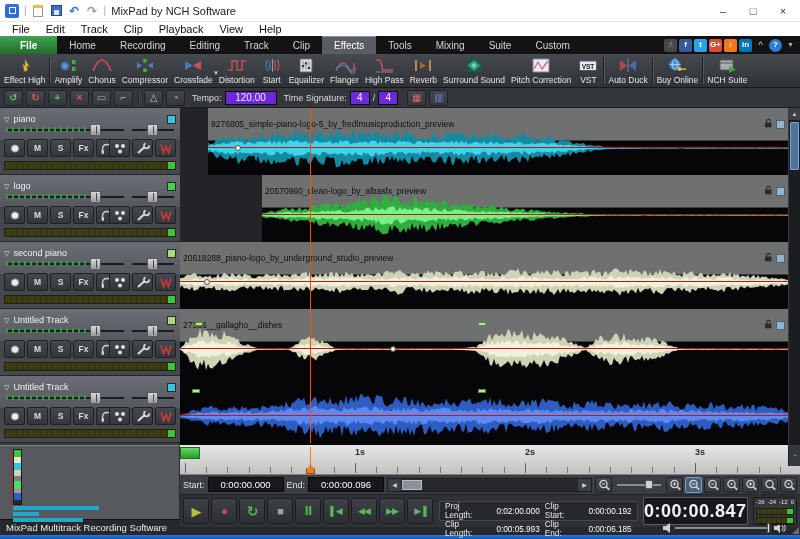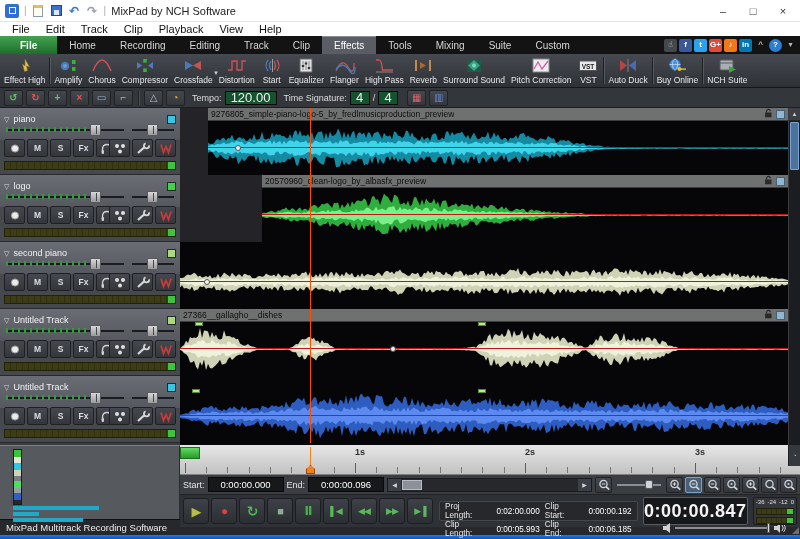--- a/index.html
+++ b/index.html
@@ -37,21 +37,21 @@
 .rbtn{display:flex;flex-direction:column;align-items:center;justify-content:flex-end;padding:1px 3px 2px;font-size:8.5px;color:#e6e8ec;white-space:nowrap;position:relative}
 .rbtn svg{display:block;margin-bottom:1px}
 .rcaret{position:absolute;right:-2px;bottom:10px;color:#cfd2d8;font-size:7px}
 .rsep{width:1px;background:#1e2023;box-shadow:1px 0 0 #55585e;margin:3px 1px}
 
 
 .toolbar2{height:20px;background:#33363b;border-bottom:1px solid #1c1d20;display:flex;align-items:center;gap:3px;padding:0 4px;font-size:9px;color:#ddd}
 .t2btn{width:19px;height:16px;background:linear-gradient(#44474d,#34373c);border:1px solid #202226;border-radius:2px;display:flex;align-items:center;justify-content:center;font-size:10px;font-weight:bold;line-height:1}
 .t2sep{width:1px;height:14px;background:#222;box-shadow:1px 0 0 #4a4d52;margin:0 2px}
 .t2label{margin-left:4px}
-.t2field{background:#14532d;border:1px solid #0b0c0e;color:#eee;height:14px;display:flex;align-items:center;justify-content:center;font-size:13px}
+.t2field{background:#6d28d9;border:1px solid #0b0c0e;color:#eee;height:14px;display:flex;align-items:center;justify-content:center;font-size:10px}
 
 
 #main{display:flex;height:337px;background:#0a0a0c}
 #headers{width:180px;background:#3a3d42}
 .thead{height:67px;background:#45484d;border-bottom:1px solid #26282c;position:relative}
 .thead-title{height:13px;background:linear-gradient(#6a6d73,#55585e);display:flex;align-items:flex-end;padding:16px 4px;gap:4px;font-size:9px;color:#f2f2f2}
 .chev{font-size:7px;color:#d8d8d8}
 .tcolor{width:9px;height:9px;margin-left:auto;border:1px solid #26282c}
 .slider{position:absolute;height:12px}
 .slider .groove{position:absolute;top:5px;left:0;right:0;height:2px;background:#1b1c1f;box-shadow:0 1px 0 #5a5d62}
@@ -62,21 +62,21 @@
 .pslider{left:132px;top:16px;width:42px}
 .tbtns{position:absolute;top:31px;left:4px;display:flex;gap:2px}
 .tbtns-r{position:absolute;top:31px;right:4px;display:flex;gap:2px}
 .tbtn{width:21px;height:18px;background:linear-gradient(#45484e,#33363b);border:1px solid #1e2024;border-radius:2px;color:#dcdee2;font-size:8.5px;font-weight:bold;display:flex;align-items:center;justify-content:center}
 .tmeter{position:absolute;left:4px;right:4px;top:53px;height:9px;background:repeating-linear-gradient(90deg,#3c3c16 0 5px,#30300f 5px 6px);border:1px solid #222208;}
 .tmeter .cap{position:absolute;right:0;top:0;bottom:0;width:7px;background:#3cc43c}
 
 #wavearea{width:608px;position:relative;background:#07070a}
 .wrow{position:absolute;left:0;width:608px;height:67px;background:#060609}
 .wrow .gap{position:absolute;left:0;top:0;bottom:0;background:#242428}
-.cliptitle{position:absolute;top:0;height:13px;right:0;background:#6f7070;display:flex;align-items:center;font-size:8.5px;color:#0e0e0e;padding:6px 3px;gap:3px;border-bottom:1px solid #3c3c3e}
+.cliptitle{position:absolute;top:0;height:13px;right:0;background:#6f7070;display:flex;align-items:center;font-size:8.5px;color:#0e0e0e;padding:16px 3px;gap:3px;border-bottom:1px solid #3c3c3e}
 .clipname{white-space:nowrap;overflow:hidden}
 .clip-actions{margin-left:auto;display:flex;align-items:center;gap:3px}
 .clipbtn{width:9px;height:9px;background:#93b6cf;border:1px solid #44617c}
 .wavebox{position:absolute;top:13px;left:0;right:0;height:54px}
 .envline{position:absolute;top:39px;height:1px;background:#c41414;z-index:3}
 .envdot{position:absolute;top:36.5px;width:6px;height:6px;border-radius:50%;background:#f2f2f2;border:1px solid #555;z-index:4}
 .clipmark{position:absolute;top:13px;width:8px;height:4px;background:#bce890;border:1px solid #588a30;z-index:4}
 #playhead{position:absolute;top:0;height:335px;left:130px;width:1px;background:#ff4d00;z-index:6}
 #vscroll{width:12px;background:#1b1d20;position:relative;border-left:1px solid #3a3c40}
 .vs-btn{height:13px;background:#3c3f45;display:flex;align-items:center;justify-content:center;font-size:6px;color:#cfd2d8;border-bottom:1px solid #222}
@@ -716,20 +716,30 @@
           </div>
           <div class="wavebox">
             <svg width="526" height="54" style="position: absolute; left: 82px; top: 0px;">
               <polygon points="0,25.2 2,24.5 4,25.3 6,24.1 8,23.2 10,22.8 12,24.0 14,24.3 16,22.6 18,22.7 20,21.2 22,21.1 24,19.4 26,21.8 28,22.3 30,20.0 32,21.3 34,23.3 36,20.9 38,19.6 40,22.8 42,21.0 44,20.7 46,22.7 48,19.0 50,18.0 52,16.8 54,17.4 56,20.0 58,18.2 60,15.8 62,16.6 64,15.2 66,15.2 68,17.6 70,19.9 72,14.7 74,15.2 76,14.6 78,21.2 80,16.0 82,19.7 84,17.5 86,14.3 88,19.3 90,13.3 92,16.6 94,13.5 96,12.3 98,13.2 100,13.1 102,10.3 104,12.0 106,18.6 108,15.5 110,8.8 112,8.1 114,11.9 116,11.1 118,17.1 120,11.2 122,5.5 124,7.9 126,9.1 128,12.9 130,14.7 132,6.9 134,7.2 136,9.4 138,16.4 140,15.9 142,14.5 144,16.9 146,12.6 148,18.5 150,16.5 152,9.5 154,9.0 156,13.4 158,17.4 160,11.2 162,17.1 164,10.5 166,13.6 168,15.0 170,14.4 172,10.6 174,16.4 176,13.5 178,19.8 180,13.4 182,12.4 184,12.4 186,19.3 188,18.5 190,17.1 192,17.1 194,15.0 196,18.7 198,18.0 200,15.7 202,16.9 204,16.7 206,16.9 208,18.4 210,15.5 212,21.3 214,18.8 216,16.9 218,18.9 220,20.6 222,17.5 224,19.0 226,20.1 228,16.9 230,17.0 232,18.1 234,19.9 236,21.6 238,19.9 240,18.2 242,21.6 244,19.1 246,21.8 248,23.0 250,23.2 252,22.2 254,20.7 256,20.9 258,21.9 260,20.8 262,21.0 264,23.7 266,23.9 268,21.9 270,21.3 272,23.2 274,22.1 276,22.5 278,22.8 280,24.1 282,22.9 284,24.2 286,23.8 288,23.4 290,24.9 292,24.1 294,24.8 296,24.1 298,25.3 300,25.2 302,24.7 304,24.1 306,25.2 308,25.2 310,25.1 312,25.1 314,25.2 316,25.6 318,25.0 320,24.9 322,25.7 324,25.9 326,25.9 328,25.9 330,25.7 332,26.3 334,26.1 336,26.4 338,26.2 340,26.1 342,26.1 344,26.1 346,26.5 348,26.3 350,26.4 352,26.4 354,26.7 356,26.4 358,26.7 360,26.6 362,26.5 364,26.7 366,26.7 368,26.5 370,26.6 372,26.7 374,26.7 376,26.6 378,26.7 380,26.5 382,26.7 384,26.4 386,26.4 388,26.5 390,26.7 392,26.7 394,26.5 396,26.5 398,26.6 400,26.6 402,26.5 404,26.6 406,26.5 408,26.6 410,26.5 412,26.4 414,26.4 416,26.5 418,26.7 420,26.5 422,26.6 424,26.5 426,26.6 428,26.6 430,26.6 432,26.7 434,26.7 436,26.7 438,26.5 440,26.7 442,26.7 444,26.6 446,26.5 448,26.7 450,26.7 452,26.5 454,26.6 456,26.6 458,26.7 460,26.5 462,26.7 464,26.5 466,26.5 468,26.5 470,26.7 472,26.5 474,26.6 476,26.6 478,26.6 480,26.5 482,26.4 484,26.7 486,26.6 488,26.7 490,26.5 492,26.7 494,26.4 496,26.6 498,26.4 500,26.6 502,26.4 504,26.6 506,26.7 508,26.7 510,26.5 512,26.4 514,26.7 516,26.7 518,26.6 520,26.4 522,26.6 524,26.4 526,26.4 526,27.4 524,27.5 522,27.3 520,27.3 518,27.4 516,27.4 514,27.5 512,27.5 510,27.3 508,27.5 506,27.6 504,27.5 502,27.4 500,27.4 498,27.4 496,27.4 494,27.4 492,27.5 490,27.4 488,27.5 486,27.6 484,27.5 482,27.5 480,27.6 478,27.6 476,27.4 474,27.6 472,27.5 470,27.5 468,27.4 466,27.5 464,27.3 462,27.5 460,27.5 458,27.3 456,27.3 454,27.6 452,27.3 450,27.3 448,27.6 446,27.5 444,27.3 442,27.3 440,27.4 438,27.5 436,27.4 434,27.4 432,27.3 430,27.4 428,27.3 426,27.4 424,27.3 422,27.4 420,27.3 418,27.6 416,27.4 414,27.4 412,27.4 410,27.5 408,27.5 406,27.4 404,27.4 402,27.5 400,27.5 398,27.4 396,27.6 394,27.3 392,27.4 390,27.3 388,27.6 386,27.4 384,27.3 382,27.3 380,27.3 378,27.5 376,27.4 374,27.4 372,27.4 370,27.4 368,27.6 366,27.5 364,27.3 362,27.3 360,27.4 358,27.5 356,27.3 354,27.4 352,27.5 350,27.6 348,27.6 346,27.7 344,27.5 342,27.9 340,27.5 338,28.0 336,27.7 334,28.3 332,28.0 330,27.8 328,27.9 326,28.6 324,28.7 322,28.5 320,28.6 318,28.8 316,28.1 314,28.6 312,28.8 310,28.7 308,28.7 306,28.7 304,29.4 302,29.4 300,29.8 298,29.1 296,30.1 294,30.2 292,30.9 290,28.9 288,29.5 286,29.7 284,29.7 282,30.1 280,30.9 278,29.9 276,30.8 274,31.0 272,32.7 270,32.5 268,32.7 266,31.1 264,30.8 262,30.6 260,31.4 258,33.3 256,30.6 254,31.8 252,33.6 250,32.1 248,31.9 246,33.6 244,33.6 242,33.3 240,34.4 238,35.9 236,35.1 234,34.6 232,35.8 230,33.8 228,34.2 226,34.4 224,32.7 222,33.2 220,32.8 218,34.1 216,36.4 214,37.7 212,33.9 210,33.4 208,33.5 206,36.6 204,37.6 202,37.9 200,39.7 198,34.7 196,39.9 194,36.5 192,36.1 190,36.7 188,35.2 186,38.9 184,38.6 182,41.0 180,34.9 178,42.1 176,34.6 174,43.3 172,40.1 170,36.7 168,41.3 166,42.2 164,43.9 162,36.3 160,41.5 158,35.6 156,42.9 154,38.0 152,40.7 150,35.3 148,42.8 146,39.6 144,44.9 142,40.6 140,42.8 138,45.1 136,40.4 134,39.1 132,37.2 130,43.0 128,36.9 126,45.4 124,45.5 122,46.3 120,46.1 118,43.6 116,41.4 114,43.4 112,36.2 110,39.8 108,36.2 106,38.3 104,37.7 102,42.2 100,36.6 98,41.6 96,42.2 94,35.4 92,41.2 90,39.5 88,34.3 86,37.2 84,37.9 82,33.9 80,35.5 78,36.2 76,38.8 74,37.4 72,36.3 70,35.6 68,38.9 66,33.5 64,36.1 62,36.0 60,37.0 58,38.3 56,36.2 54,32.2 52,35.4 50,33.8 48,34.6 46,32.1 44,32.2 42,32.5 40,32.2 38,31.7 36,33.3 34,33.3 32,31.6 30,33.5 28,33.2 26,31.1 24,31.9 22,31.3 20,30.3 18,31.6 16,30.1 14,30.4 12,29.4 10,29.5 8,28.9 6,29.9 4,29.9 2,29.6 0,28.8" fill="#2fae3e"></polygon>
               <polygon points="0,26.5 2,26.0 4,25.6 6,25.6 8,25.4 10,25.6 12,25.2 14,25.8 16,25.1 18,24.3 20,24.9 22,24.2 24,24.1 26,23.7 28,24.0 30,24.6 32,24.9 34,24.7 36,24.4 38,25.1 40,25.4 42,24.0 44,25.0 46,23.2 48,23.2 50,24.0 52,23.3 54,24.8 56,24.3 58,23.7 60,22.8 62,23.0 64,24.1 66,21.8 68,24.3 70,22.6 72,23.3 74,23.1 76,22.6 78,21.8 80,24.1 82,23.9 84,24.4 86,24.0 88,24.2 90,22.6 92,23.8 94,20.9 96,23.3 98,22.4 100,22.5 102,22.6 104,20.0 106,19.7 108,20.8 110,23.0 112,22.1 114,18.5 116,21.9 118,21.5 120,20.4 122,21.5 124,22.5 126,19.4 128,19.1 130,18.8 132,18.0 134,22.5 136,21.9 138,18.8 140,22.1 142,20.3 144,21.0 146,22.1 148,20.7 150,22.7 152,20.7 154,18.9 156,20.9 158,20.8 160,23.1 162,20.5 164,19.7 166,19.8 168,23.2 170,23.1 172,19.8 174,21.3 176,22.7 178,22.9 180,23.8 182,20.6 184,21.9 186,23.8 188,23.1 190,23.6 192,21.2 194,21.4 196,22.3 198,21.4 200,22.7 202,22.9 204,22.3 206,24.1 208,23.8 210,23.3 212,23.8 214,24.6 216,23.5 218,24.7 220,22.9 222,23.2 224,24.7 226,24.1 228,22.9 230,24.5 232,23.4 234,24.7 236,23.7 238,24.3 240,23.5 242,24.5 244,24.0 246,23.8 248,24.7 250,24.7 252,24.1 254,24.8 256,24.5 258,23.9 260,24.4 262,25.5 264,24.3 266,25.5 268,24.5 270,25.3 272,25.2 274,24.7 276,24.7 278,25.4 280,24.8 282,24.9 284,25.9 286,25.7 288,25.9 290,26.1 292,25.7 294,26.2 296,26.1 298,25.8 300,26.2 302,25.8 304,25.8 306,26.1 308,26.2 310,26.1 312,26.0 314,26.5 316,26.4 318,26.0 320,26.4 322,26.2 324,26.2 326,26.5 328,26.3 330,26.5 332,26.5 334,26.4 336,26.5 338,26.5 340,26.5 342,26.7 344,26.5 346,26.4 348,26.5 350,26.5 352,26.7 354,26.6 356,26.6 358,26.7 360,26.6 362,26.6 364,26.6 366,26.7 368,26.7 370,26.6 372,26.6 374,26.4 376,26.6 378,26.7 380,26.7 382,26.6 384,26.5 386,26.7 388,26.7 390,26.6 392,26.6 394,26.7 396,26.7 398,26.6 400,26.5 402,26.4 404,26.5 406,26.6 408,26.7 410,26.4 412,26.5 414,26.5 416,26.7 418,26.6 420,26.5 422,26.6 424,26.5 426,26.5 428,26.5 430,26.6 432,26.6 434,26.5 436,26.5 438,26.6 440,26.4 442,26.6 444,26.5 446,26.5 448,26.4 450,26.4 452,26.5 454,26.5 456,26.4 458,26.5 460,26.6 462,26.6 464,26.7 466,26.4 468,26.4 470,26.5 472,26.4 474,26.6 476,26.6 478,26.5 480,26.5 482,26.4 484,26.4 486,26.4 488,26.4 490,26.5 492,26.7 494,26.7 496,26.7 498,26.7 500,26.7 502,26.7 504,26.5 506,26.4 508,26.6 510,26.4 512,26.7 514,26.5 516,26.6 518,26.6 520,26.4 522,26.5 524,26.5 526,26.5 526,27.4 524,27.4 522,27.4 520,27.6 518,27.5 516,27.5 514,27.3 512,27.3 510,27.5 508,27.5 506,27.3 504,27.5 502,27.4 500,27.5 498,27.5 496,27.3 494,27.4 492,27.5 490,27.6 488,27.3 486,27.5 484,27.5 482,27.4 480,27.5 478,27.5 476,27.6 474,27.4 472,27.4 470,27.5 468,27.4 466,27.6 464,27.4 462,27.3 460,27.6 458,27.3 456,27.5 454,27.4 452,27.3 450,27.4 448,27.4 446,27.5 444,27.4 442,27.3 440,27.5 438,27.4 436,27.3 434,27.3 432,27.4 430,27.4 428,27.6 426,27.3 424,27.4 422,27.3 420,27.3 418,27.6 416,27.6 414,27.6 412,27.3 410,27.4 408,27.3 406,27.3 404,27.4 402,27.5 400,27.6 398,27.4 396,27.6 394,27.5 392,27.3 390,27.4 388,27.4 386,27.5 384,27.3 382,27.3 380,27.3 378,27.4 376,27.4 374,27.4 372,27.4 370,27.6 368,27.3 366,27.4 364,27.5 362,27.6 360,27.5 358,27.6 356,27.3 354,27.5 352,27.5 350,27.3 348,27.5 346,27.3 344,27.3 342,27.4 340,27.5 338,27.4 336,27.4 334,27.6 332,27.6 330,27.4 328,27.7 326,27.7 324,27.5 322,27.8 320,27.8 318,27.9 316,27.9 314,28.1 312,27.6 310,28.0 308,28.2 306,28.3 304,28.1 302,28.3 300,28.1 298,28.5 296,28.3 294,28.1 292,27.9 290,28.6 288,28.3 286,28.1 284,28.0 282,28.5 280,28.8 278,29.2 276,28.4 274,28.2 272,29.3 270,29.1 268,28.4 266,29.0 264,29.4 262,29.1 260,29.9 258,29.0 256,29.4 254,29.0 252,29.7 250,28.9 248,29.9 246,30.6 244,29.3 242,30.2 240,30.7 238,30.9 236,31.0 234,29.4 232,29.9 230,31.0 228,31.4 226,29.3 224,30.9 222,30.2 220,31.7 218,30.9 216,31.2 214,29.5 212,30.1 210,32.1 208,30.5 206,31.4 204,32.2 202,32.2 200,30.6 198,30.5 196,31.4 194,33.0 192,31.2 190,31.9 188,32.3 186,30.3 184,33.0 182,30.5 180,31.6 178,30.6 176,30.8 174,33.6 172,31.8 170,32.1 168,32.5 166,32.6 164,34.1 162,33.8 160,33.1 158,32.2 156,32.4 154,31.7 152,31.6 150,32.2 148,31.7 146,31.2 144,33.0 142,34.2 140,35.3 138,35.5 136,31.7 134,31.5 132,32.8 130,36.0 128,36.4 126,34.9 124,35.5 122,36.5 120,36.5 118,35.1 116,32.0 114,35.2 112,31.4 110,33.3 108,31.7 106,32.2 104,31.3 102,30.6 100,34.0 98,31.9 96,30.8 94,31.7 92,32.9 90,31.9 88,31.5 86,31.5 84,30.5 82,30.9 80,30.8 78,30.1 76,31.3 74,32.3 72,32.0 70,30.1 68,30.9 66,30.7 64,31.0 62,30.0 60,29.8 58,31.4 56,31.5 54,31.0 52,29.2 50,30.1 48,29.2 46,29.2 44,30.2 42,29.0 40,29.7 38,28.9 36,28.9 34,29.5 32,29.5 30,29.4 28,28.9 26,29.4 24,30.3 22,29.4 20,29.1 18,28.8 16,28.7 14,28.7 12,29.1 10,28.7 8,28.4 6,28.6 4,28.4 2,27.9 0,27.9" fill="#7bf08a"></polygon>
             </svg>
           </div>
           <div class="envline" style="left: 82px; right: 0px;"></div>
         </div>
         <div class="wrow" style="top: 134px;">
+          <div class="cliptitle" style="left: 0px;">
+            <span class="clipname">20618288_piano-logo_by_underground_studio_preview</span>
+            <span class="clip-actions">
+              <span><svg width="9" height="10" viewBox="0 0 9 10">
+                  <rect x="1" y="4.5" width="6.5" height="4.8" fill="#2a2a2a"></rect>
+                  <path d="M2.6 4.5 V3 A1.9 1.9 0 0 1 6.2 2.4 V3.2" stroke="#2a2a2a" stroke-width="1.2" fill="none"></path>
+                </svg></span>
+              <span class="clipbtn"></span>
+            </span>
+          </div>
           <div class="wavebox">
             <svg width="608" height="54" style="position: absolute; left: 0px; top: 0px;">
               <polygon points="0,23.0 2,23.0 4,22.4 6,20.5 8,19.5 10,20.3 12,19.2 14,17.8 16,19.0 18,21.7 20,20.4 22,22.5 24,22.1 26,20.9 28,22.2 30,20.3 32,23.6 34,22.2 36,22.6 38,18.8 40,22.7 42,20.8 44,17.4 46,19.0 48,20.3 50,21.8 52,17.7 54,19.9 56,21.8 58,19.6 60,19.5 62,22.1 64,18.8 66,19.2 68,20.2 70,20.2 72,22.9 74,23.2 76,23.0 78,21.2 80,21.1 82,21.8 84,21.2 86,18.6 88,19.7 90,20.5 92,20.7 94,19.4 96,21.8 98,18.2 100,20.0 102,22.5 104,19.9 106,20.5 108,20.5 110,22.4 112,19.3 114,19.5 116,18.4 118,21.1 120,20.6 122,17.7 124,18.1 126,16.4 128,21.1 130,17.1 132,21.9 134,22.0 136,19.2 138,22.1 140,18.3 142,22.0 144,20.0 146,17.7 148,22.0 150,17.6 152,16.9 154,21.2 156,17.0 158,19.0 160,21.4 162,18.7 164,21.3 166,16.8 168,19.0 170,19.9 172,17.7 174,21.8 176,22.3 178,19.3 180,21.9 182,18.0 184,21.4 186,19.7 188,18.9 190,19.9 192,19.9 194,21.2 196,19.6 198,17.4 200,18.7 202,21.3 204,17.8 206,15.9 208,16.1 210,17.9 212,16.4 214,19.3 216,16.3 218,16.6 220,14.4 222,17.6 224,18.2 226,19.4 228,20.9 230,20.6 232,17.8 234,18.7 236,19.1 238,17.6 240,22.1 242,21.4 244,17.8 246,18.4 248,15.6 250,18.2 252,16.6 254,20.2 256,15.7 258,17.1 260,16.9 262,19.2 264,20.3 266,16.7 268,18.9 270,19.4 272,21.4 274,17.8 276,16.6 278,17.0 280,15.5 282,16.9 284,20.9 286,18.4 288,20.8 290,19.4 292,20.0 294,18.6 296,17.2 298,20.6 300,16.4 302,16.1 304,15.9 306,21.4 308,18.1 310,20.2 312,17.9 314,21.5 316,17.1 318,19.4 320,21.4 322,18.8 324,19.8 326,19.1 328,16.7 330,14.4 332,15.3 334,14.9 336,16.6 338,13.1 340,18.9 342,19.7 344,15.6 346,16.4 348,19.6 350,20.8 352,19.1 354,18.2 356,18.1 358,15.5 360,19.2 362,16.1 364,18.4 366,15.6 368,16.0 370,19.3 372,19.6 374,14.7 376,16.9 378,15.0 380,18.3 382,20.5 384,21.6 386,15.7 388,17.0 390,21.0 392,15.9 394,17.5 396,15.6 398,16.5 400,17.4 402,17.2 404,17.1 406,15.8 408,16.9 410,21.0 412,16.3 414,14.5 416,18.6 418,16.9 420,16.8 422,21.3 424,17.6 426,15.7 428,19.8 430,17.2 432,16.2 434,13.5 436,13.5 438,14.2 440,17.3 442,16.8 444,17.9 446,14.9 448,20.1 450,14.0 452,15.9 454,17.1 456,15.2 458,16.7 460,17.3 462,20.0 464,15.5 466,16.3 468,20.8 470,17.2 472,20.2 474,19.2 476,15.9 478,19.5 480,14.1 482,19.5 484,15.8 486,16.7 488,17.3 490,17.9 492,19.4 494,16.0 496,20.2 498,20.3 500,19.9 502,21.9 504,16.2 506,19.3 508,18.4 510,17.0 512,16.1 514,19.6 516,20.4 518,20.5 520,17.9 522,18.1 524,22.2 526,21.4 528,19.1 530,21.9 532,20.4 534,18.8 536,21.1 538,20.2 540,20.7 542,18.5 544,18.3 546,19.9 548,21.1 550,17.1 552,22.5 554,18.4 556,19.9 558,18.8 560,22.6 562,20.8 564,21.0 566,22.0 568,19.9 570,23.4 572,21.0 574,20.1 576,23.3 578,20.0 580,23.3 582,21.2 584,22.1 586,21.6 588,23.3 590,23.9 592,22.5 594,23.4 596,23.0 598,23.9 600,23.8 602,23.6 604,24.1 606,24.4 608,25.3 608,29.2 606,30.0 604,30.5 602,29.0 600,30.9 598,31.2 596,29.9 594,32.0 592,29.4 590,29.8 588,31.5 586,32.7 584,31.3 582,31.6 580,30.8 578,32.0 576,31.9 574,32.5 572,32.4 570,33.1 568,31.1 566,32.3 564,33.6 562,31.4 560,31.8 558,35.8 556,32.7 554,34.2 552,34.7 550,32.1 548,32.1 546,32.5 544,37.4 542,34.2 540,35.1 538,36.3 536,34.9 534,35.1 532,33.9 530,34.2 528,31.6 526,35.3 524,33.1 522,33.0 520,33.6 518,32.9 516,35.9 514,34.9 512,33.8 510,38.4 508,35.8 506,35.9 504,33.0 502,36.0 500,33.7 498,32.5 496,35.7 494,35.8 492,32.9 490,33.2 488,33.0 486,33.9 484,37.1 482,39.5 480,38.2 478,37.3 476,34.9 474,39.2 472,36.3 470,32.8 468,34.4 466,33.4 464,34.5 462,36.2 460,37.6 458,32.8 456,38.2 454,36.2 452,34.6 450,35.8 448,39.2 446,35.1 444,37.3 442,36.0 440,40.8 438,37.7 436,36.2 434,34.6 432,36.9 430,35.8 428,35.4 426,35.9 424,38.7 422,36.0 420,37.7 418,35.0 416,37.1 414,35.1 412,37.3 410,33.6 408,35.1 406,37.8 404,35.7 402,36.8 400,36.4 398,34.4 396,36.8 394,38.3 392,36.5 390,37.4 388,34.0 386,37.4 384,33.5 382,35.6 380,38.6 378,33.9 376,37.6 374,40.0 372,37.2 370,36.9 368,32.9 366,36.2 364,39.3 362,36.9 360,37.7 358,33.5 356,39.1 354,34.8 352,37.0 350,38.9 348,35.6 346,34.4 344,38.4 342,35.5 340,33.6 338,37.1 336,37.2 334,37.6 332,38.6 330,33.9 328,39.6 326,33.7 324,36.2 322,33.4 320,33.7 318,37.5 316,38.2 314,37.7 312,33.4 310,36.1 308,35.4 306,32.9 304,35.2 302,33.2 300,38.6 298,36.7 296,35.6 294,39.0 292,35.9 290,37.4 288,39.3 286,35.3 284,37.4 282,33.3 280,36.7 278,34.6 276,35.0 274,35.8 272,32.8 270,33.2 268,36.6 266,35.4 264,35.3 262,34.3 260,36.0 258,35.0 256,35.2 254,37.1 252,37.6 250,34.3 248,36.4 246,37.0 244,32.1 242,36.9 240,33.9 238,34.6 236,35.8 234,33.5 232,31.7 230,32.4 228,32.0 226,32.7 224,36.3 222,38.8 220,38.6 218,40.0 216,37.1 214,35.7 212,36.7 210,36.6 208,34.8 206,32.6 204,33.0 202,35.0 200,33.8 198,33.9 196,35.3 194,34.2 192,31.4 190,31.5 188,35.3 186,35.0 184,35.1 182,35.3 180,33.2 178,34.7 176,33.5 174,32.2 172,33.8 170,35.3 168,34.4 166,34.7 164,36.1 162,35.6 160,38.6 158,35.0 156,32.6 154,37.5 152,35.1 150,36.8 148,35.2 146,35.3 144,34.5 142,33.5 140,34.5 138,34.6 136,32.5 134,33.9 132,35.9 130,35.6 128,32.5 126,32.1 124,35.6 122,34.5 120,33.0 118,36.2 116,34.2 114,32.1 112,34.2 110,34.7 108,35.2 106,34.7 104,35.8 102,31.1 100,31.6 98,36.0 96,32.7 94,32.0 92,34.9 90,32.8 88,34.6 86,31.6 84,35.0 82,33.4 80,30.8 78,32.1 76,31.5 74,34.4 72,32.6 70,30.8 68,33.8 66,33.0 64,31.2 62,31.9 60,32.4 58,33.7 56,35.2 54,36.0 52,34.7 50,36.7 48,35.3 46,34.3 44,35.6 42,32.4 40,35.4 38,34.8 36,35.3 34,30.9 32,33.5 30,33.1 28,32.7 26,34.0 24,31.2 22,32.2 20,31.3 18,34.4 16,34.9 14,36.0 12,31.6 10,34.7 8,33.8 6,33.0 4,33.4 2,30.2 0,32.5" fill="#cfd2b4"></polygon>
               <polygon points="0,25.4 2,25.6 4,25.2 6,24.7 8,25.3 10,25.0 12,24.5 14,24.3 16,23.0 18,24.6 20,24.9 22,23.9 24,24.0 26,24.2 28,23.7 30,24.7 32,24.6 34,24.5 36,24.9 38,23.1 40,24.2 42,23.4 44,23.3 46,24.0 48,24.3 50,23.1 52,23.3 54,24.2 56,23.8 58,24.3 60,24.9 62,25.1 64,23.4 66,23.4 68,24.2 70,24.6 72,24.1 74,24.0 76,24.1 78,24.7 80,24.3 82,23.8 84,24.7 86,23.6 88,24.8 90,24.1 92,23.3 94,23.5 96,22.8 98,23.4 100,25.1 102,23.5 104,24.0 106,23.6 108,24.9 110,24.5 112,24.5 114,24.2 116,23.2 118,23.2 120,23.5 122,24.5 124,23.4 126,22.2 128,22.7 130,23.4 132,24.3 134,24.6 136,22.6 138,23.3 140,23.1 142,23.2 144,24.9 146,23.0 148,24.1 150,22.2 152,23.1 154,23.5 156,21.6 158,23.3 160,24.4 162,21.9 164,23.3 166,22.7 168,22.7 170,23.6 172,22.3 174,24.3 176,22.5 178,23.6 180,22.8 182,23.6 184,23.7 186,24.1 188,24.6 190,24.0 192,25.1 194,24.7 196,24.5 198,23.7 200,24.5 202,22.7 204,24.1 206,24.4 208,24.4 210,23.9 212,23.1 214,23.8 216,21.5 218,24.2 220,23.9 222,22.7 224,22.5 226,23.1 228,23.7 230,22.6 232,23.3 234,24.5 236,24.3 238,23.2 240,22.9 242,24.3 244,22.6 246,22.7 248,23.4 250,24.1 252,23.0 254,22.3 256,21.9 258,21.9 260,24.1 262,22.4 264,22.9 266,23.3 268,23.5 270,22.9 272,23.2 274,22.1 276,21.5 278,22.8 280,23.2 282,22.3 284,21.8 286,21.6 288,23.3 290,23.7 292,24.3 294,23.9 296,22.8 298,24.3 300,23.5 302,22.1 304,23.4 306,24.2 308,23.5 310,24.5 312,24.8 314,24.0 316,24.3 318,24.3 320,23.9 322,22.0 324,22.0 326,24.2 328,24.1 330,23.9 332,22.8 334,23.4 336,23.5 338,22.8 340,22.6 342,21.7 344,20.8 346,23.6 348,23.2 350,21.9 352,24.3 354,21.9 356,22.4 358,23.3 360,22.9 362,24.4 364,22.9 366,23.1 368,23.7 370,23.3 372,24.3 374,24.3 376,22.8 378,22.9 380,23.9 382,24.5 384,23.4 386,24.5 388,24.0 390,23.7 392,23.4 394,24.0 396,24.0 398,23.9 400,23.6 402,23.0 404,21.2 406,23.3 408,23.9 410,21.5 412,22.6 414,21.7 416,22.2 418,24.1 420,22.6 422,24.3 424,23.4 426,24.4 428,22.5 430,21.8 432,20.9 434,23.6 436,23.4 438,22.5 440,21.0 442,23.8 444,22.1 446,23.3 448,21.0 450,22.1 452,23.5 454,22.1 456,22.9 458,21.6 460,23.5 462,23.4 464,22.9 466,22.7 468,23.6 470,22.9 472,22.4 474,22.7 476,23.3 478,22.7 480,24.1 482,21.3 484,23.3 486,23.9 488,23.2 490,21.5 492,23.1 494,23.8 496,24.1 498,23.8 500,24.6 502,23.7 504,22.6 506,22.1 508,22.9 510,24.4 512,23.1 514,22.4 516,22.2 518,23.6 520,24.0 522,24.0 524,22.8 526,24.3 528,23.5 530,23.6 532,24.8 534,24.6 536,24.3 538,22.6 540,22.4 542,23.2 544,22.3 546,23.0 548,22.8 550,22.4 552,22.7 554,24.9 556,24.8 558,23.3 560,25.0 562,25.0 564,25.2 566,24.5 568,25.4 570,25.4 572,25.5 574,25.5 576,24.9 578,24.1 580,25.4 582,24.5 584,24.6 586,25.5 588,25.0 590,25.0 592,25.8 594,25.3 596,24.9 598,25.3 600,25.5 602,25.2 604,26.1 606,26.0 608,25.4 608,28.3 606,27.9 604,28.4 602,28.6 600,28.0 598,29.0 596,28.0 594,28.1 592,28.6 590,28.7 588,28.8 586,29.7 584,29.5 582,29.8 580,29.0 578,29.3 576,28.9 574,29.3 572,30.3 570,30.4 568,30.4 566,30.6 564,30.0 562,29.9 560,28.9 558,30.4 556,30.3 554,29.7 552,29.3 550,30.3 548,31.0 546,29.9 544,29.5 542,29.5 540,29.7 538,30.2 536,30.5 534,30.7 532,30.8 530,31.2 528,30.9 526,31.0 524,30.3 522,31.3 520,31.3 518,31.8 516,31.1 514,31.3 512,30.5 510,29.8 508,30.7 506,31.8 504,32.0 502,29.4 500,29.5 498,29.9 496,30.8 494,31.6 492,31.5 490,30.1 488,29.7 486,30.6 484,32.3 482,31.4 480,32.0 478,31.3 476,32.6 474,32.4 472,31.2 470,30.7 468,29.8 466,31.1 464,31.3 462,31.6 460,30.5 458,30.9 456,29.9 454,31.8 452,30.8 450,31.5 448,31.7 446,32.3 444,31.6 442,33.3 440,31.6 438,32.5 436,32.6 434,31.8 432,30.4 430,29.7 428,31.4 426,31.7 424,29.8 422,32.4 420,29.6 418,32.4 416,30.0 414,31.9 412,29.6 410,31.7 408,30.1 406,31.2 404,31.3 402,32.1 400,32.1 398,29.7 396,30.5 394,30.3 392,31.7 390,30.4 388,30.5 386,31.8 384,29.8 382,31.0 380,30.9 378,32.0 376,29.6 374,31.8 372,31.0 370,32.0 368,29.7 366,31.3 364,29.8 362,30.5 360,31.6 358,31.9 356,30.5 354,30.2 352,32.8 350,32.3 348,29.9 346,32.6 344,30.7 342,31.1 340,30.4 338,31.3 336,32.5 334,31.7 332,29.8 330,31.8 328,30.4 326,30.4 324,30.8 322,32.3 320,30.8 318,32.0 316,31.6 314,32.0 312,29.8 310,31.1 308,29.9 306,31.2 304,30.2 302,31.2 300,31.8 298,30.5 296,30.3 294,30.7 292,31.5 290,29.6 288,30.0 286,32.1 284,30.7 282,30.1 280,32.0 278,31.0 276,31.8 274,32.4 272,30.9 270,31.6 268,30.4 266,31.6 264,29.8 262,31.3 260,29.3 258,30.8 256,30.2 254,32.0 252,30.5 250,31.4 248,30.3 246,29.8 244,32.0 242,29.4 240,29.1 238,30.8 236,30.8 234,29.3 232,30.9 230,31.2 228,30.7 226,29.4 224,30.7 222,30.3 220,30.7 218,29.9 216,31.0 214,32.4 212,31.4 210,31.6 208,29.6 206,29.5 204,29.7 202,29.8 200,29.1 198,30.2 196,30.3 194,29.4 192,30.6 190,29.2 188,29.9 186,29.4 184,30.7 182,29.8 180,30.6 178,31.1 176,30.4 174,30.9 172,29.3 170,31.9 168,31.4 166,31.5 164,29.5 162,29.9 160,31.0 158,31.4 156,31.4 154,31.6 152,31.1 150,31.1 148,30.3 146,29.3 144,31.1 142,31.1 140,29.3 138,29.6 136,30.8 134,30.6 132,31.2 130,30.5 128,31.7 126,29.4 124,29.7 122,31.5 120,30.1 118,31.0 116,30.4 114,30.9 112,30.6 110,29.3 108,29.6 106,30.8 104,30.2 102,28.8 100,28.9 98,29.2 96,30.6 94,31.2 92,29.0 90,29.7 88,29.7 86,29.2 84,29.6 82,29.0 80,30.2 78,29.8 76,28.8 74,29.7 72,29.0 70,29.7 68,30.3 66,28.9 64,28.9 62,30.1 60,30.0 58,30.6 56,31.2 54,30.2 52,30.1 50,30.6 48,30.2 46,30.8 44,31.0 42,29.1 40,29.8 38,29.0 36,29.3 34,30.1 32,30.3 30,29.8 28,28.6 26,29.3 24,29.1 22,30.0 20,30.2 18,30.1 16,31.3 14,30.6 12,29.0 10,28.8 8,30.2 6,29.1 4,28.8 2,28.6 0,28.4" fill="#f0f2dc"></polygon>
             </svg>
           </div>
           <div class="envline" style="left: 0px; right: 0px;"></div>
           <div class="envdot" style="left: 24.32px;"></div>
         </div>
         <div class="wrow" style="top: 201px;">

